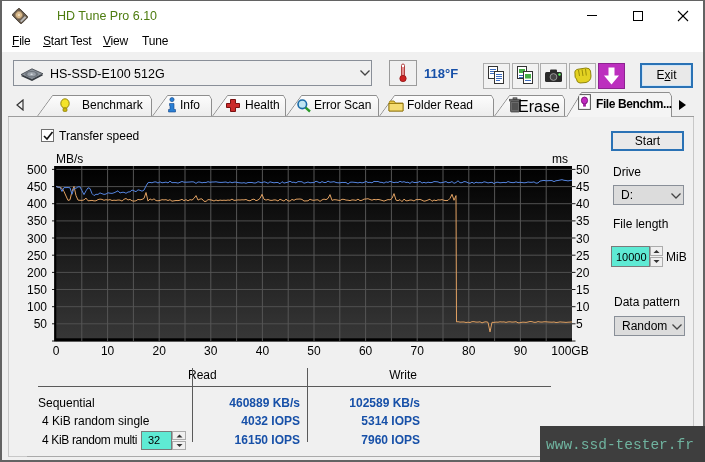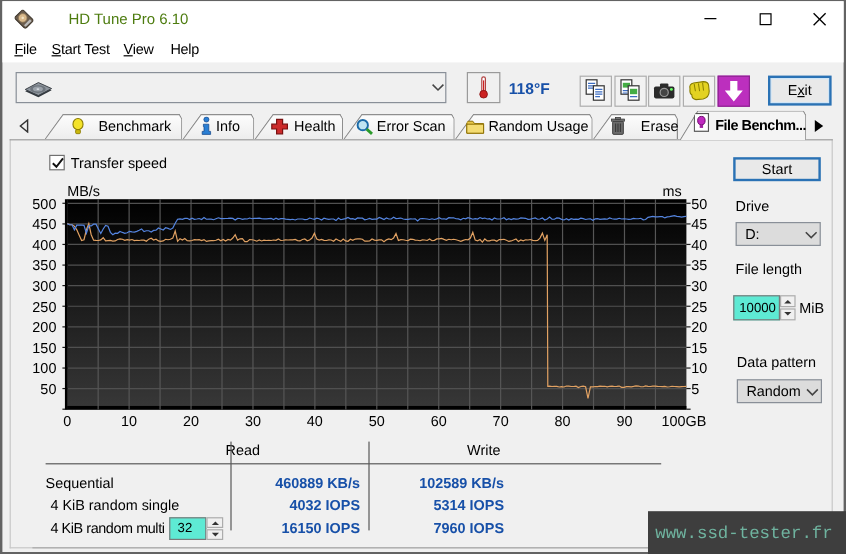--- a/index.html
+++ b/index.html
@@ -54,33 +54,34 @@
     <rect x="51.5" y="10.5" width="9" height="9" fill="none" stroke="#000" stroke-width="1"></rect>
     <line x1="96" y1="10" x2="106" y2="20" stroke="#000" stroke-width="1.1"></line>
     <line x1="106" y1="10" x2="96" y2="20" stroke="#000" stroke-width="1.1"></line>
   </svg>
 </div>
 
 <div class="menubar">
   <span style="left:10px"><u>F</u>ile</span>
   <span style="left:41px"><u>S</u>tart Test</span>
   <span style="left:101px"><u>V</u>iew</span>
-  <span style="left:140px">Help</span>
+  <span style="left:140px">Tune</span>
 </div>
 
 <div class="combo-main">
   <svg class="abs" style="left:4px;top:6px" width="28" height="15" viewBox="0 0 28 15">
     <g>
       <polygon points="3,9 14,3.2 25,8.2 14,14" fill="#31373d"></polygon>
       <polygon points="3,7.6 14,1.8 25,6.8 14,12.6" fill="#8d949c" stroke="#3a3f45" stroke-width="0.8"></polygon>
       <ellipse cx="13.6" cy="7.2" rx="6.5" ry="3.2" fill="#6e757d"></ellipse>
       <ellipse cx="13.6" cy="7.2" rx="4.2" ry="2.1" fill="#9aa1a9"></ellipse>
       <ellipse cx="13.6" cy="7.2" rx="1.2" ry="0.7" fill="#d8dde2"></ellipse>
     </g>
   </svg>
+  <span class="txt">HS-SSD-E100 512G</span>
   <svg class="abs" style="left:345px;top:8px" width="12" height="8" viewBox="0 0 12 8">
     <path d="M1.5 1.5 L6 6 L10.5 1.5" fill="none" stroke="#444" stroke-width="1.3"></path>
   </svg>
 </div>
 <div class="toolbtn" style="left:389px;top:60px;width:28px;height:26px;background:#f0f0f0;border:1px solid #9a9a9a">
   <svg width="26" height="24" viewBox="0 0 26 24">
     <rect x="11.5" y="3" width="3" height="13" rx="1.5" fill="#fff" stroke="#b04040" stroke-width="1"></rect>
     <rect x="12.5" y="6" width="1" height="10" fill="#cc2222"></rect>
     <circle cx="13" cy="17.5" r="3.2" fill="#cc2222" stroke="#881111" stroke-width="0.7"></circle>
   </svg>
@@ -184,37 +185,37 @@
     <span class="lbl" style="white-space:nowrap;left:28px;position:absolute;top:3px;font-size:12px">Error Scan</span>
   </div>
 <div class="abs" style="left:379px;top:95px;width:115px;height:21px;background:linear-gradient(#fdfdfd,#ededed);clip-path:polygon(0 100%, 15px 0, calc(100% - 2px) 0, 100% 4px, 100% 100%);z-index:2;">
     <svg class="abs" style="left:0;top:0" width="115" height="21" viewBox="0 0 115 21">
       <path d="M0.5 21 L15.5 0.5 L112.5 0.5 L114.5 4 L114.5 21" fill="none" stroke="#8e8e8e" stroke-width="1"></path>
     </svg>
     <svg class="abs" style="left:9px;top:3px" width="16" height="14" viewBox="0 0 16 14">
       <path d="M1 3 h5 l1.5 2 H15 v8 H1 z" fill="#e8c84a" stroke="#8a6d00" stroke-width="0.8"></path>
       <path d="M1 5.5 h14 v7.5 H1 z" fill="#f4dc72" stroke="#8a6d00" stroke-width="0.8"></path>
     </svg>
-    <span class="lbl" style="white-space:nowrap;left:28px;position:absolute;top:3px;font-size:12px">Random Usage</span>
+    <span class="lbl" style="white-space:nowrap;left:28px;position:absolute;top:3px;font-size:12px">Folder Read</span>
   </div>
 <div class="abs" style="left:494px;top:95px;width:71px;height:21px;background:linear-gradient(#fdfdfd,#ededed);clip-path:polygon(0 100%, 15px 0, calc(100% - 2px) 0, 100% 4px, 100% 100%);z-index:2;">
     <svg class="abs" style="left:0;top:0" width="71" height="21" viewBox="0 0 71 21">
       <path d="M0.5 21 L15.5 0.5 L68.5 0.5 L70.5 4 L70.5 21" fill="none" stroke="#8e8e8e" stroke-width="1"></path>
     </svg>
     <svg class="abs" style="left:14px;top:2px" width="14" height="16" viewBox="0 0 14 16">
       <rect x="2.5" y="4" width="9" height="11" rx="1" fill="#6a6a6a" stroke="#333" stroke-width="0.7"></rect>
       <rect x="1.5" y="2.2" width="11" height="1.8" fill="#777" stroke="#333" stroke-width="0.6"></rect>
       <rect x="5" y="0.8" width="4" height="1.6" fill="#777" stroke="#333" stroke-width="0.6"></rect>
       <g stroke="#3a3a3a" stroke-width="1">
         <line x1="5" y1="6" x2="5" y2="13"></line>
         <line x1="7" y1="6" x2="7" y2="13"></line>
         <line x1="9" y1="6" x2="9" y2="13"></line>
       </g>
     </svg>
-    <span class="lbl" style="white-space:nowrap;left:40px;position:absolute;top:3px;font-size:12px">Erase</span>
+    <span class="lbl" style="white-space:nowrap;left:24px;position:absolute;top:3px;font-size:16px">Erase</span>
   </div>
 <div class="abs" style="left:566px;top:92px;width:106px;height:25px;background:#f4f4f4;clip-path:polygon(0 100%, 15px 0, calc(100% - 2px) 0, 100% 4px, 100% 100%);z-index:5;">
     <svg class="abs" style="left:0;top:0" width="106" height="25" viewBox="0 0 106 25">
       <path d="M0.5 25 L15.5 0.5 L103.5 0.5 L105.5 4 L105.5 25" fill="none" stroke="#8e8e8e" stroke-width="1"></path>
     </svg>
     <svg class="abs" style="left:12px;top:2px" width="13" height="16" viewBox="0 0 13 16">
       <rect x="0.6" y="0.6" width="11.8" height="14.8" fill="#fff" stroke="#555" stroke-width="1"></rect>
       <ellipse cx="6.5" cy="6.5" rx="3.1" ry="3.5" fill="#c02ac0" stroke="#6a006a" stroke-width="0.8"></ellipse>
       <rect x="5.1" y="10" width="2.8" height="2.6" fill="#a020a0"></rect>
     </svg>

